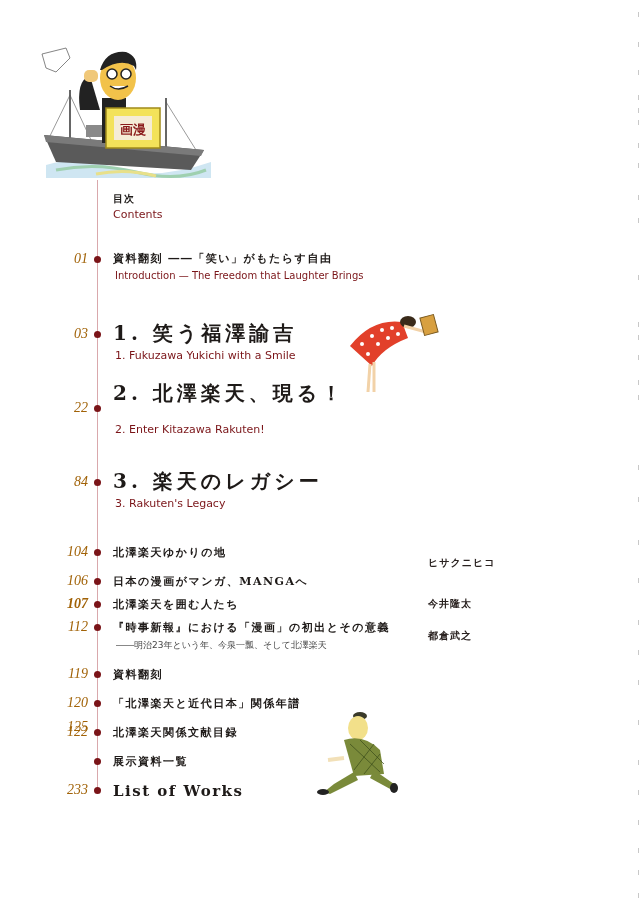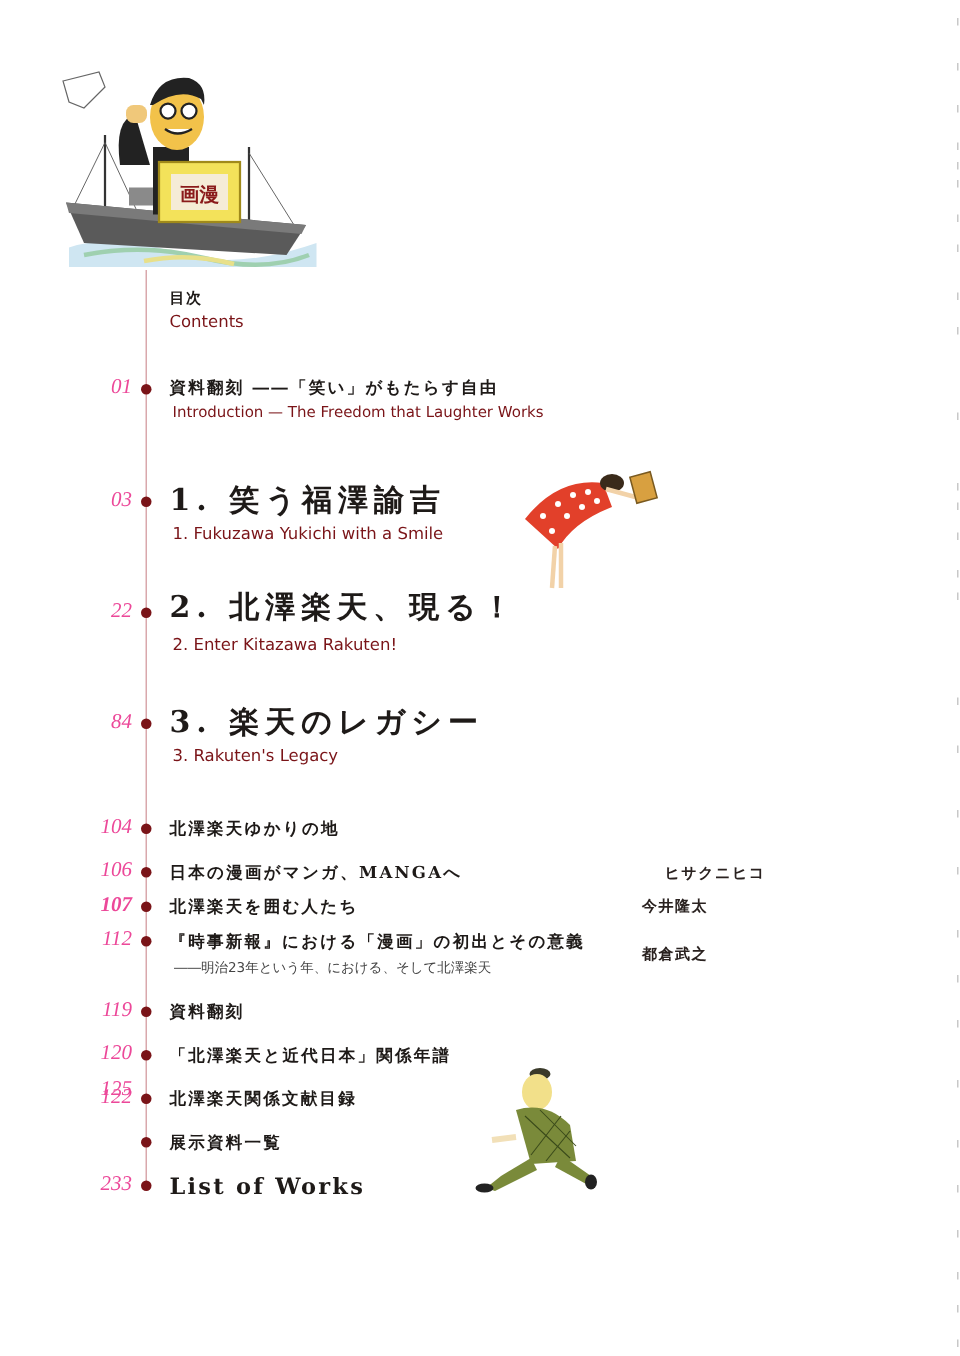--- a/index.html
+++ b/index.html
@@ -19,21 +19,21 @@
   .illus-girl { left: 342px; top: 308px; width: 100px; height: 90px; }
   .illus-walker { left: 314px; top: 710px; width: 84px; height: 86px; }
 
   .toc-header { position: absolute; left: 113px; }
   .toc-header .jp { position: absolute; top: 192px; left: 0; font-size: 10px; font-weight: bold; letter-spacing: 1px; white-space: nowrap; }
   .toc-header .en { position: absolute; top: 208px; left: 0; font-family: "DejaVu Sans", sans-serif; font-size: 11px; color: #7a1418; white-space: nowrap; }
 
   .entry { position: absolute; left: 0; width: 640px; }
   .page-num {
     position: absolute; right: 552px; font-family: "Liberation Serif", serif; font-style: italic;
-    font-size: 14px; color: #ec4899; text-align: right; white-space: nowrap;
+    font-size: 14px; color: #a16207; text-align: right; white-space: nowrap;
   }
   .dot {
     position: absolute; left: 94px; width: 7px; height: 7px; border-radius: 50%; background: #7a1418;
   }
   .title-jp { position: absolute; left: 113px; font-weight: bold; white-space: nowrap; letter-spacing: 1.5px; }
   .title-en { position: absolute; left: 115px; font-family: "DejaVu Sans", sans-serif; color: #7a1418; white-space: nowrap; }
   .subtitle { position: absolute; left: 116px; font-family: "DejaVu Sans", sans-serif; font-size: 9px; color: #444; white-space: nowrap; }
   .author { position: absolute; left: 428px; font-size: 10px; font-weight: bold; white-space: nowrap; letter-spacing: 1px; color: #2a2220; }
 
   .e-small .title-jp { font-size: 11px; }
@@ -111,21 +111,21 @@
 
 <div class="toc-header">
   <div class="jp">目次</div>
   <div class="en">Contents</div>
 </div>
 
 <div class="entry e-small" style="top:0;">
   <div class="page-num" style="top:251px;">01</div>
   <div class="dot" style="top:256px;"></div>
   <div class="title-jp" style="top:251px;">資料翻刻 ――「笑い」がもたらす自由</div>
-  <div class="title-en" style="top:270px;">Introduction — The Freedom that Laughter Works</div>
+  <div class="title-en" style="top:270px;">Introduction — The Freedom that Laughter Brings</div>
 </div>
 
 <div class="entry e-big" style="top:0;">
   <div class="page-num" style="top:326px;">03</div>
   <div class="dot" style="top:331px;"></div>
   <div class="title-jp" style="top:320px;">1. 笑う福澤諭吉</div>
   <div class="title-en" style="top:349px;">1. Fukuzawa Yukichi with a Smile</div>
 </div>
 
 <div class="illus illus-girl">
@@ -145,56 +145,56 @@
     <path d="M62 18 L84 24" stroke="#f2d2a8" stroke-width="3"></path>
     <rect x="80" y="8" width="14" height="18" transform="rotate(-15 87 17)" fill="#d8a040" stroke="#7a5a20"></rect>
     <line x1="28" y1="56" x2="26" y2="84" stroke="#f2d2a8" stroke-width="3"></line>
     <line x1="32" y1="54" x2="32" y2="84" stroke="#f2d2a8" stroke-width="3"></line>
   </svg>
 </div>
 
 <div class="entry e-big" style="top:0;">
   <div class="page-num" style="top:400px;">22</div>
   <div class="dot" style="top:405px;"></div>
-  <div class="title-jp" style="top:391px;">2. 北澤楽天、現る！</div>
+  <div class="title-jp" style="top:380px;">2. 北澤楽天、現る！</div>
   <div class="title-en" style="top:423px;">2. Enter Kitazawa Rakuten!</div>
 </div>
 
 <div class="entry e-big" style="top:0;">
   <div class="page-num" style="top:474px;">84</div>
   <div class="dot" style="top:479px;"></div>
   <div class="title-jp" style="top:468px;">3. 楽天のレガシー</div>
   <div class="title-en" style="top:497px;">3. Rakuten's Legacy</div>
 </div>
 
 <div class="entry e-list" style="top:0;">
   <div class="page-num" style="top:544px;">104</div>
   <div class="dot" style="top:549px;"></div>
   <div class="title-jp" style="top:545px;">北澤楽天ゆかりの地</div>
 </div>
 
 <div class="entry e-list" style="top:0;">
   <div class="page-num" style="top:573px;">106</div>
   <div class="dot" style="top:578px;"></div>
   <div class="title-jp" style="top:574px;">日本の漫画がマンガ、MANGAへ</div>
-  <div class="author" style="top:575px;margin-left:15px;">ヒサクニヒコ</div>
+  <div class="author" style="top:556px;">ヒサクニヒコ</div>
 </div>
 
 <div class="entry e-list" style="top:0;">
   <div class="page-num" style="top:596px;font-weight:bold;">107</div>
   <div class="dot" style="top:601px;"></div>
   <div class="title-jp" style="top:597px;">北澤楽天を囲む人たち</div>
   <div class="author" style="top:597px;">今井隆太</div>
 </div>
 
 <div class="entry e-list" style="top:0;">
   <div class="page-num" style="top:619px;">112</div>
   <div class="dot" style="top:624px;"></div>
   <div class="title-jp" style="top:620px;">『時事新報』における「漫画」の初出とその意義</div>
-  <div class="subtitle" style="top:639px;">――明治23年という年、における、そして北澤楽天</div>
+  <div class="subtitle" style="top:639px;">――明治23年という年、今泉一瓢、そして北澤楽天</div>
   <div class="author" style="top:629px;text-align:right;">都倉武之</div>
 </div>
 
 <div class="entry e-list" style="top:0;">
   <div class="page-num" style="top:666px;text-align:right;">119</div>
   <div class="dot" style="top:671px;"></div>
   <div class="title-jp" style="top:667px;">資料翻刻</div>
 </div>
 
 <div class="entry e-list" style="top:0;">

